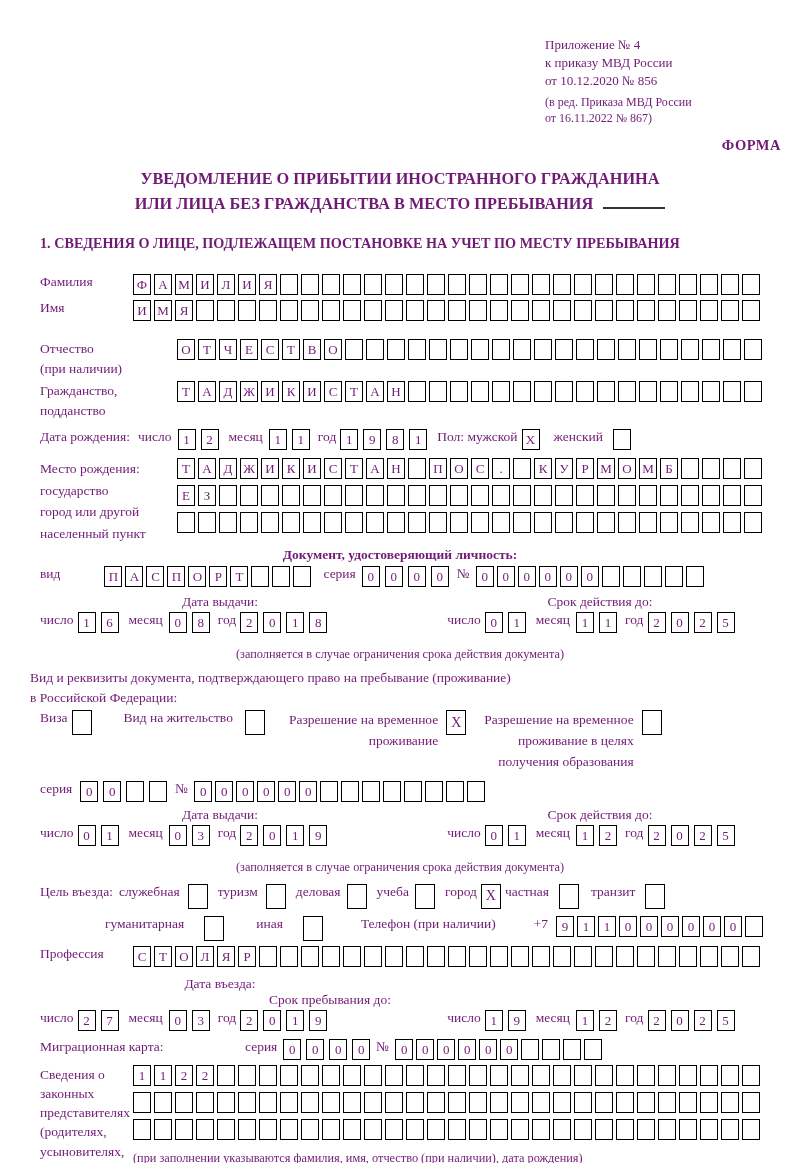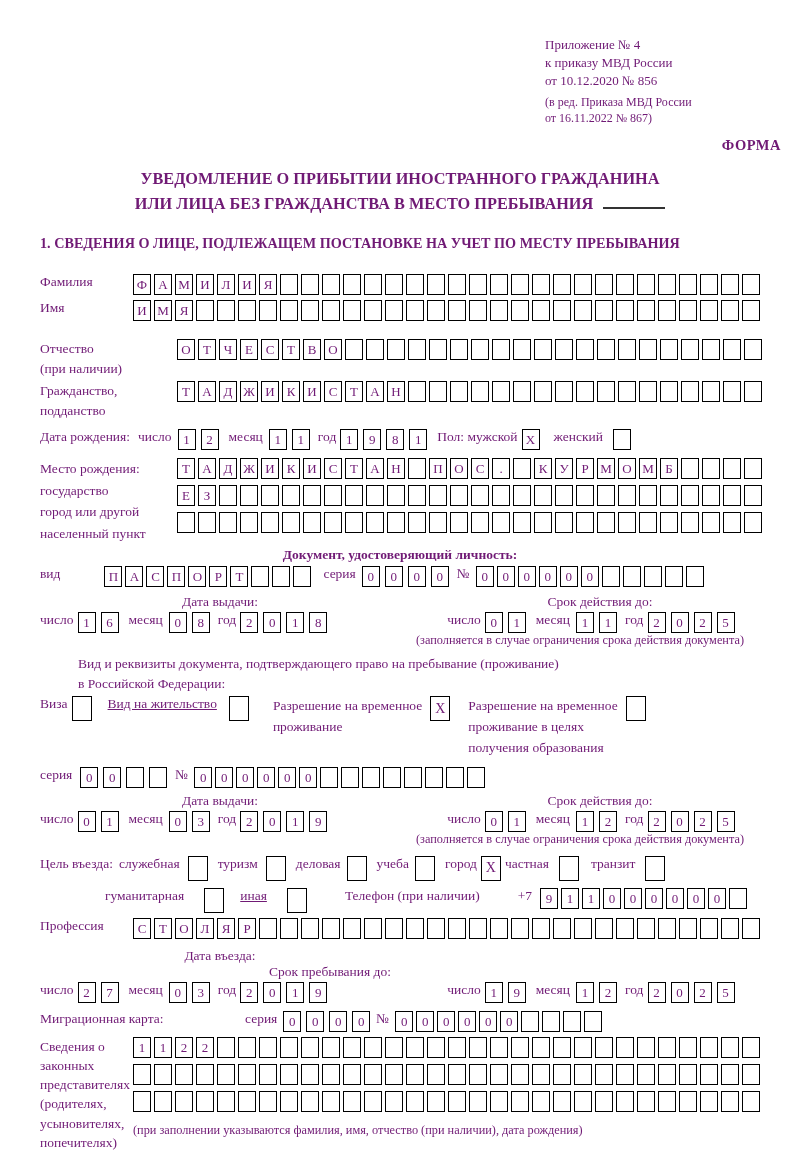--- a/index.html
+++ b/index.html
@@ -21,32 +21,32 @@
   .cells{display:inline-flex;gap:3px;flex:none;}
   .cells.g5{gap:5px;}
   .cell{
     box-sizing:border-box;width:18px;height:21px;flex:none;background:#fff;
     border:1.6px solid #000;display:inline-flex;align-items:center;justify-content:center;
     font-size:13px;line-height:1;
   }
   .cb .cell{width:20px;height:25px;font-size:14px;}
   .w93{width:93px;}  .w137{width:137px;}
   .ml4{margin-left:4px;} .ml6{margin-left:6px;} .ml8{margin-left:8px;} .ml10{margin-left:10px;}
-  .ml12{margin-left:12px;} .ml14{margin-left:14px;} .ml16{margin-left:16px;text-decoration:underline;} .ml18{margin-left:18px;}
+  .ml12{margin-left:12px;} .ml14{margin-left:14px;} .ml16{margin-left:32px;} .ml18{margin-left:18px;}
   .ml20{margin-left:20px;} .ml24{margin-left:24px;} .ml38{margin-left:38px;} .ml44{margin-left:44px;}
   .ml120{margin-left:120px;}
   .stackrows{display:flex;flex-direction:column;gap:6px;}
   .dochdr{margin-top:2px;text-align:center;font-weight:bold;font-size:13.5px;}
   .dlrow{margin-top:7px;}
   .dl{flex:none;text-align:center;white-space:nowrap;}
   .dl-left{margin-left:90px;width:180px;}
   .dl-right{margin-left:165px;width:250px;}
-  .noterow{margin-top:0;text-align:right;padding-right:56px;font-size:12.3px;}
-  .introline{padding-left:30px;margin-top:6px;margin-left:48px;}
-  .permit-lbl{flex:none;text-align:left;line-height:1.55;white-space:nowrap;}
+  .noterow{margin-top:14px;text-align:center;font-size:12.3px;}
+  .introline{padding-left:30px;margin-top:6px;}
+  .permit-lbl{flex:none;text-align:right;line-height:1.55;white-space:nowrap;}
   .note-center{margin-top:11px;width:632px;text-align:left;font-size:12.3px;}
   .repcol{display:flex;flex-direction:column;}
   .reps .lblcol{line-height:1.42;}
 </style>
 </head>
 <body>
 
 <div class="page">
 
   <div class="hdr">

